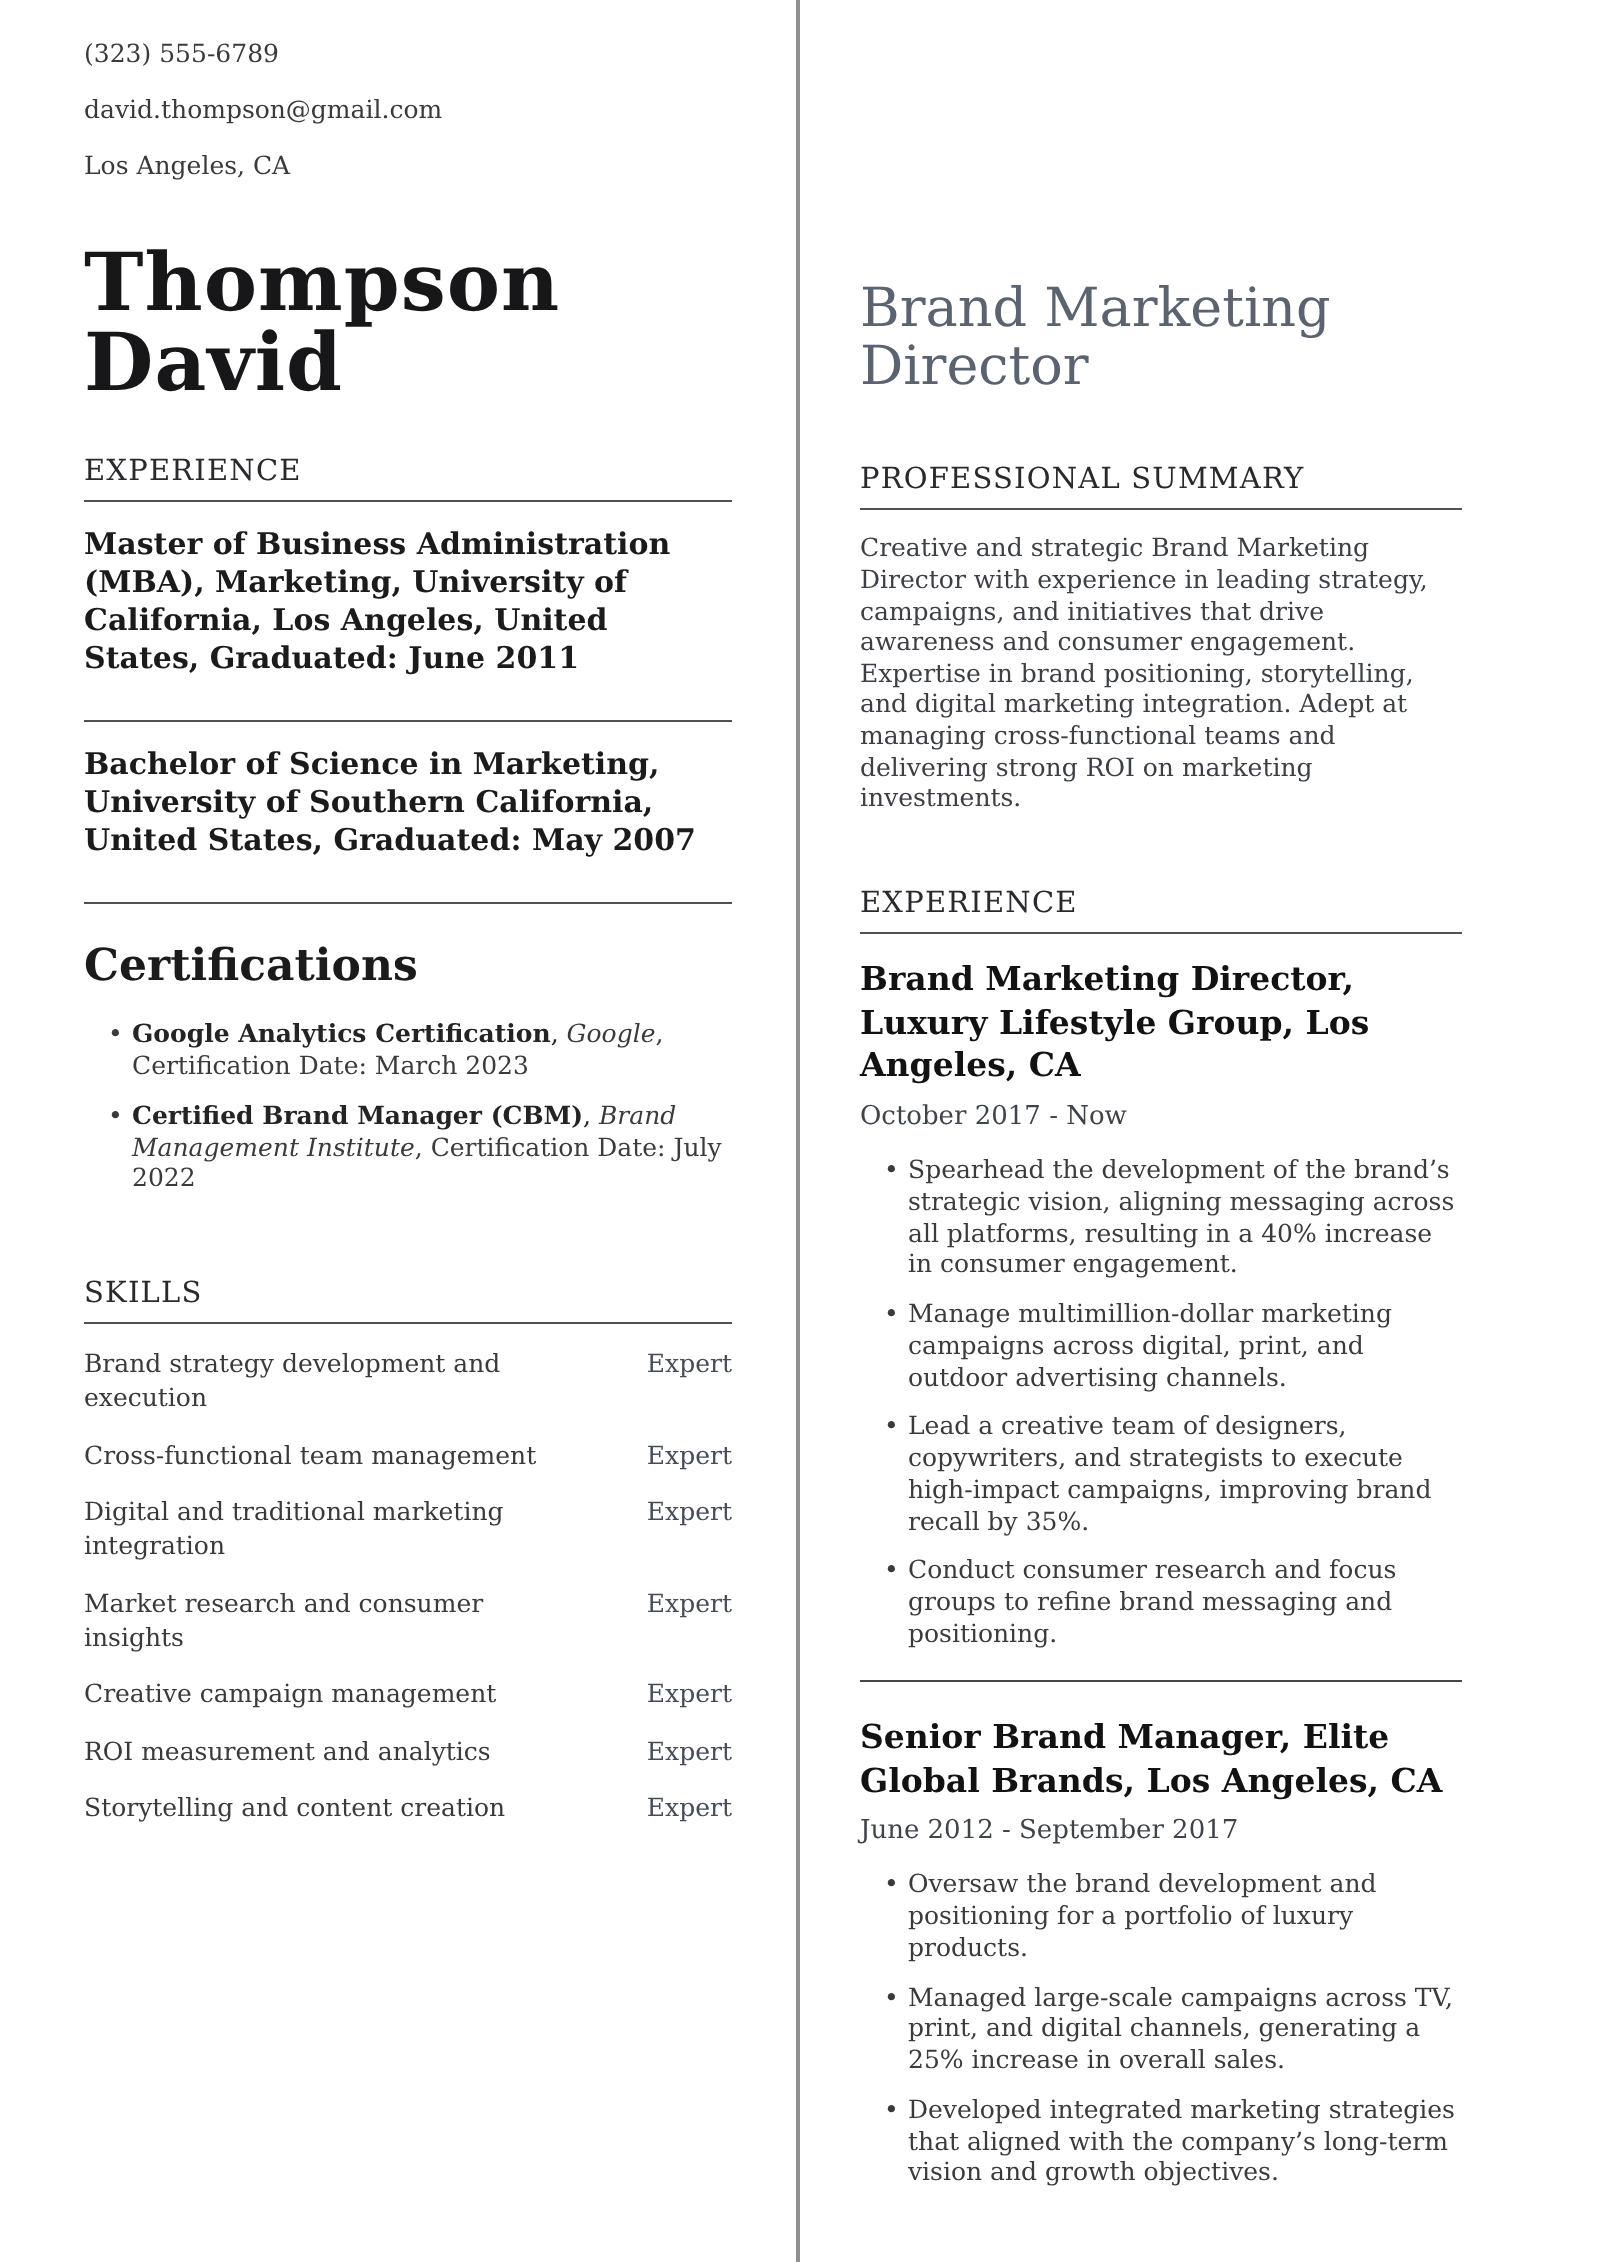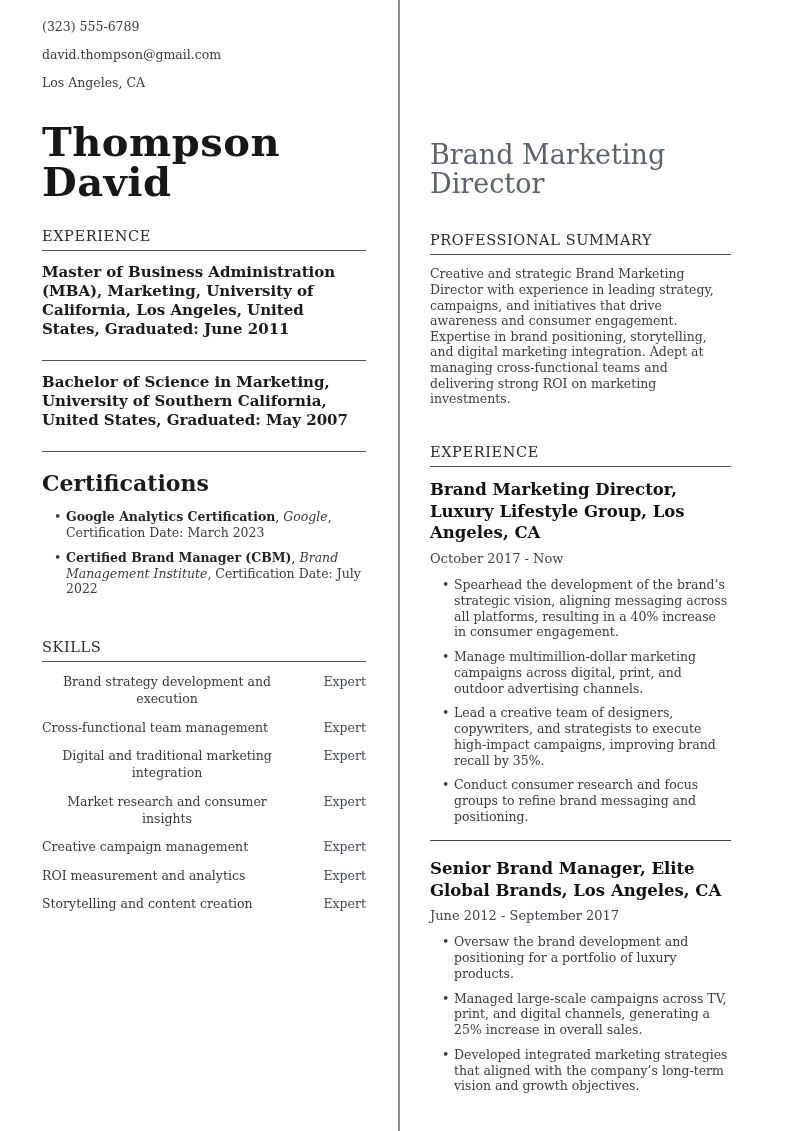--- a/index.html
+++ b/index.html
@@ -67,21 +67,21 @@
   .cert-issuer { font-style: italic; }
   .cert-issuer::after { content: ", "; font-style: normal; }
 
   .skills-heading { margin-top: 42px; }
   .skills-list { margin-top: 11px; }
   .skill-row {
     display: flex; justify-content: space-between; align-items: flex-start;
     margin-bottom: 11.5px;
     font-size: 12.5px; line-height: 1.36;
   }
-  .skill-name { color: #3a3a3a; max-width: 250px; text-align: center; }
+  .skill-name { color: #3a3a3a; max-width: 250px; }
   .skill-level { color: #454d59; white-space: nowrap; }
 
   
   .col-right {
     width: 373px;
     padding: 140px 42px 0 30px;
   }
   .job-target-title {
     font-size: 27px; line-height: 1.08;
     color: #5c6370; font-weight: normal;

